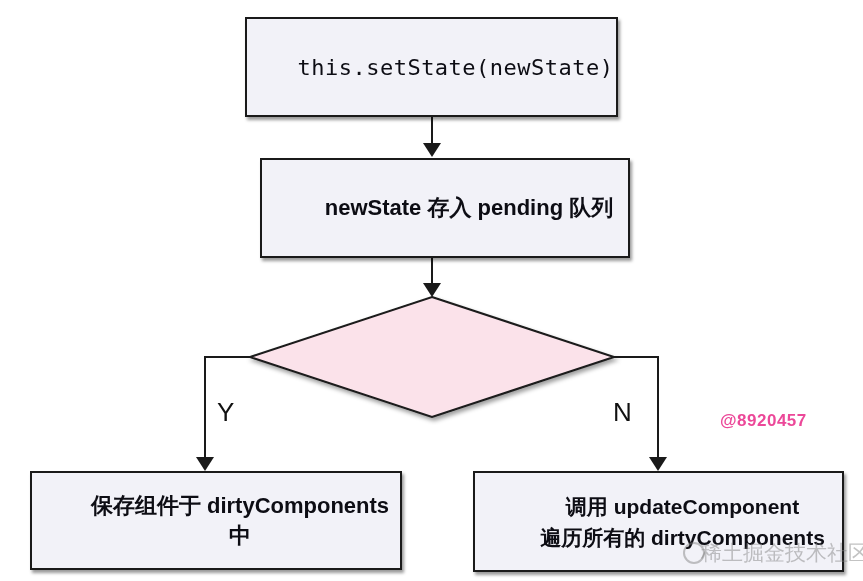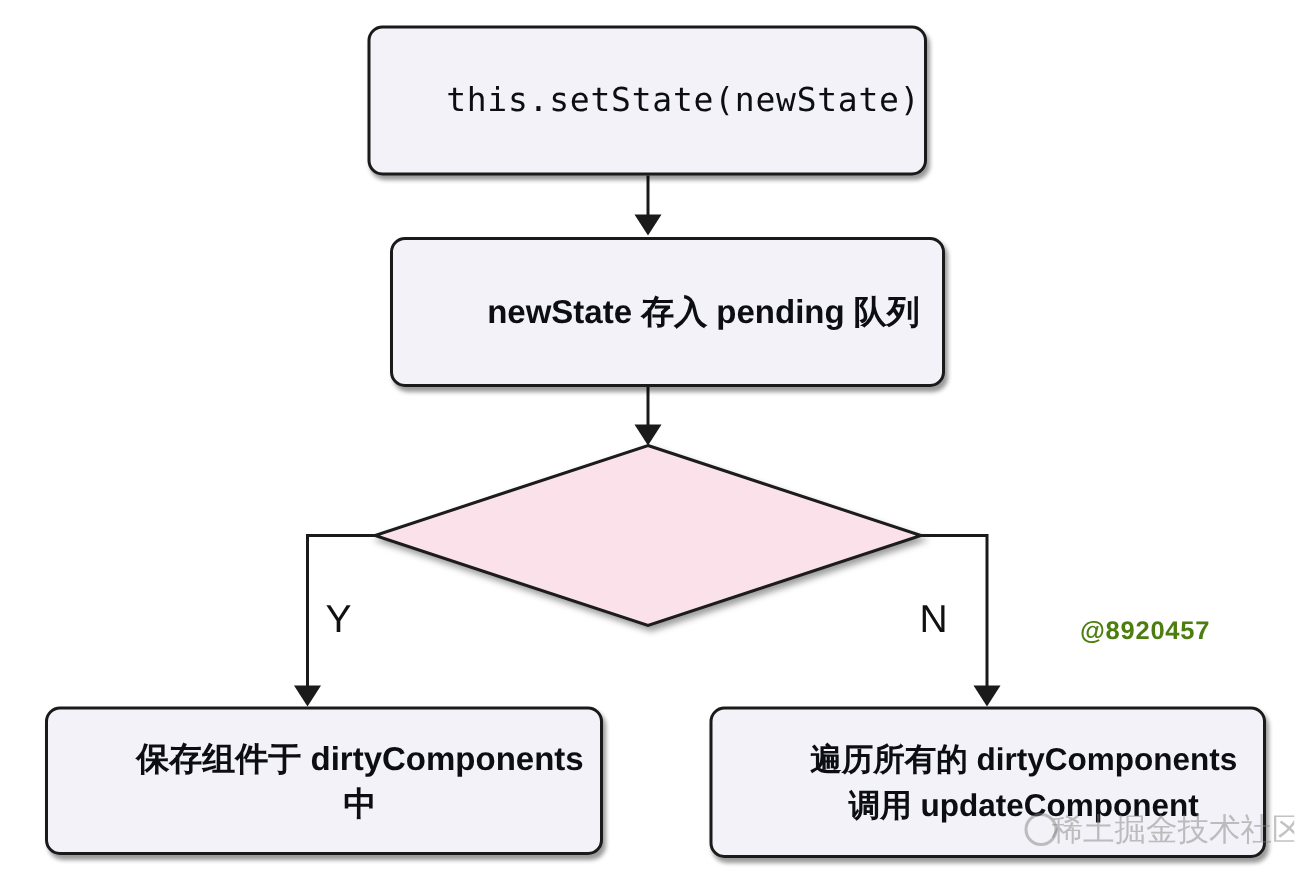--- a/index.html
+++ b/index.html
@@ -18,21 +18,21 @@
   #connector-layer {
     position: absolute;
     left: 0; top: 0;
     width: 863px; height: 581px;
   }
   .node {
     position: absolute;
     box-sizing: border-box;
     background: #f2f2f8;
     border: 2px solid #1a1a1a;
-    border-radius: 10px;
+    border-radius: 0;
     box-shadow: 2px 3px 3px rgba(0,0,0,0.40);
     display: flex;
     flex-direction: column;
     align-items: center;
     justify-content: center;
     text-align: center;
     color: #0d0d14;
     padding-left: 48px;
   }
   #node-setstate {
@@ -79,21 +79,21 @@
     color: #111111;
   }
   #branch-label-yes { left: 217px; top: 397px; }
   #branch-label-no  { left: 613px; top: 397px; }
   #watermark-id {
     position: absolute;
     left: 720px; top: 411px;
     font-size: 17px;
     font-weight: 600;
     letter-spacing: 0.5px;
-    color: #4d7c0f;
+    color: #ec4899;
   }
   #watermark-site {
     position: absolute;
     left: 683px; top: 539px;
     display: flex;
     align-items: center;
     font-size: 21px;
     color: rgba(130,130,130,0.48);
     white-space: nowrap;
   }
@@ -146,22 +146,22 @@
 
   <div class="branch-label" id="branch-label-no">N</div>
 
   <div id="watermark-id">@8920457</div>
 
   <div class="node" id="node-dirty">
     <span>保存组件于 dirtyComponents 中</span>
   </div>
 
   <div class="node" id="node-traverse">
+    <span>调用 updateComponent</span>
     <span>遍历所有的 dirtyComponents</span>
-    <span>调用 updateComponent</span>
   </div>
 
   <div id="watermark-site">
     <span class="ring"></span>
     <span>稀土掘金技术社区</span>
   </div>
 
 </div>
 
 </body></html>

